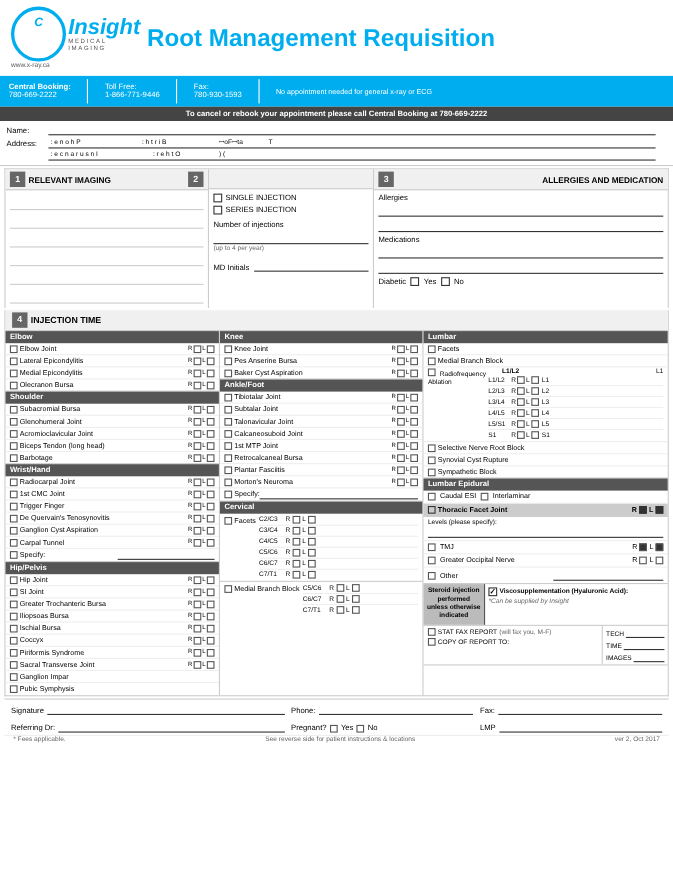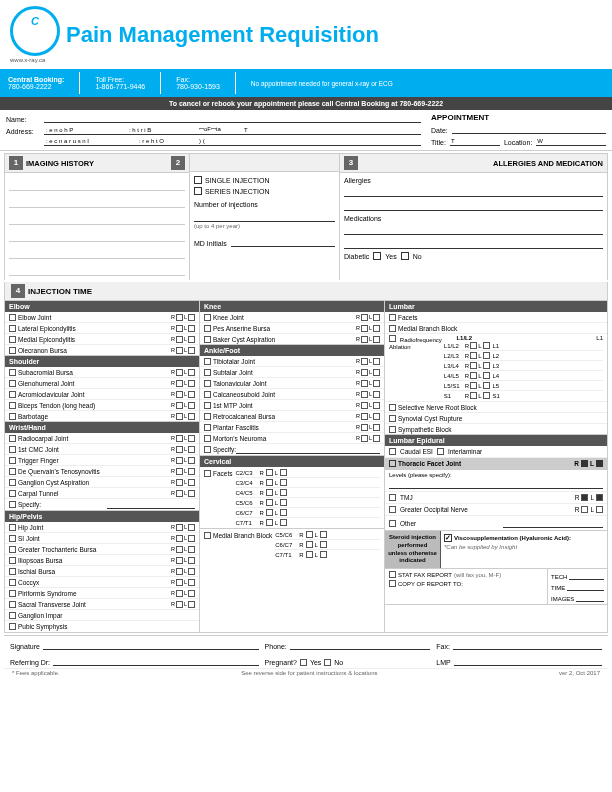--- a/index.html
+++ b/index.html
@@ -7,24 +7,29 @@
   </style>
 </head>
 <body>
 
 <div style="display:flex; align-items:center; padding:6px 10px; background:white;">
   <div style="display:flex; flex-direction:column; align-items:flex-start; margin-right:6px;">
     <div style="display:flex; align-items:center;">
       <div style="width:50px; height:50px; border-radius:50%; border:3px solid #00aeef; display:flex; align-items:center; justify-content:center; position:relative; overflow:hidden;">
         <span style="font-size:11px; font-weight:bold; color:#00aeef; font-style:italic; position:absolute; top:6px; left:50%; transform:translateX(-50%); white-space:nowrap;">C</span>
       </div>
+      <div style="margin-left:2px;">
+        <div style="font-size:20px; font-weight:bold; color:#00aeef; font-style:italic; line-height:1;">Insight</div>
+        <div style="font-size:5.5px; color:#555; letter-spacing:1.5px;">MEDICAL</div>
+        <div style="font-size:5.5px; color:#555; letter-spacing:1.5px;">IMAGING</div>
+      </div>
     </div>
     <div style="font-size:6px; color:#555; margin-top:1px;">www.x-ray.ca</div>
   </div>
-  <div style="font-size:22px; font-weight:bold; color:#00aeef;">Pain Management Requisition</div>
+  <div style="font-size:22px; font-weight:bold; color:#00aeef;">Root Management Requisition</div>
 </div>
 
 <div style="background:#00aeef; display:flex; padding:3px 8px; color:white; font-size:7px; align-items:center;">
   <div style="margin-right:15px;">
     <div style="font-weight:bold;">Central Booking:</div>
     <div>780-669-2222</div>
   </div>
   <div style="width:1px; background:white; height:22px; margin-right:15px;"></div>
   <div style="margin-right:15px;">
     <div>Toll Free:</div>
@@ -55,46 +60,29 @@
         <span style="font-size:6px; position:absolute; bottom:1px; left:155px;">ꟷoFꟷta</span>
         <span style="font-size:6px; position:absolute; bottom:1px; left:200px;">T</span>
       </div>
     </div>
     <div style="border-bottom:1px solid #333; min-height:10px; margin-left:38px; position:relative; margin-bottom:1px;">
       <span style="font-size:6px; position:absolute; bottom:1px; left:2px;">: e c n a r u s n I</span>
       <span style="font-size:6px; position:absolute; bottom:1px; left:95px;">: r e h t O</span>
       <span style="font-size:6px; position:absolute; bottom:1px; left:155px;">) (</span>
     </div>
   </div>
-  <div style="width:175px;">
-    <div style="font-size:8px; font-weight:bold; margin-bottom:2px;">APPOINTMENT</div>
-    <div style="display:flex; align-items:flex-end; margin-bottom:2px; gap:4px;">
-      <span>Date:</span>
-      <div style="border-bottom:1px solid #333; flex:1; min-height:10px;"></div>
-    </div>
-    <div style="display:flex; align-items:flex-end; gap:4px;">
-      <span>Title:</span>
-      <div style="border-bottom:1px solid #333; min-height:10px; width:50px; position:relative;">
-        <span style="font-size:6px; position:absolute; bottom:1px; left:1px;">T</span>
-      </div>
-      <span>Location:</span>
-      <div style="border-bottom:1px solid #333; flex:1; min-height:10px; position:relative;">
-        <span style="font-size:6px; position:absolute; bottom:1px; left:1px;">W</span>
-      </div>
-    </div>
-  </div>
 </div>
 
 <div style="display:flex; border:1px solid #ccc; margin:2px 4px; border-bottom:none;">
 
   <div style="width:185px; border-right:1px solid #ccc;">
     <div style="display:flex; align-items:center; background:#f0f0f0; padding:2px 4px; border-bottom:1px solid #ccc; justify-content:space-between;">
       <div style="display:flex; align-items:center;">
         <span style="background:#666; color:white; font-size:8px; font-weight:bold; width:14px; height:14px; line-height:14px; text-align:center; margin-right:3px; display:inline-block;">1</span>
-        <span style="font-size:7.5px; font-weight:bold;">IMAGING HISTORY</span>
+        <span style="font-size:7.5px; font-weight:bold;">RELEVANT IMAGING</span>
       </div>
       <span style="background:#666; color:white; font-size:8px; font-weight:bold; width:14px; height:14px; line-height:14px; text-align:center; display:inline-block;">2</span>
     </div>
     <div style="padding:4px;">
       <div style="border-bottom:1px solid #ccc; height:14px; margin-bottom:3px;"></div>
       <div style="border-bottom:1px solid #ccc; height:14px; margin-bottom:3px;"></div>
       <div style="border-bottom:1px solid #ccc; height:14px; margin-bottom:3px;"></div>
       <div style="border-bottom:1px solid #ccc; height:14px; margin-bottom:3px;"></div>
       <div style="border-bottom:1px solid #ccc; height:14px; margin-bottom:3px;"></div>
       <div style="border-bottom:1px solid #ccc; height:14px;"></div>

